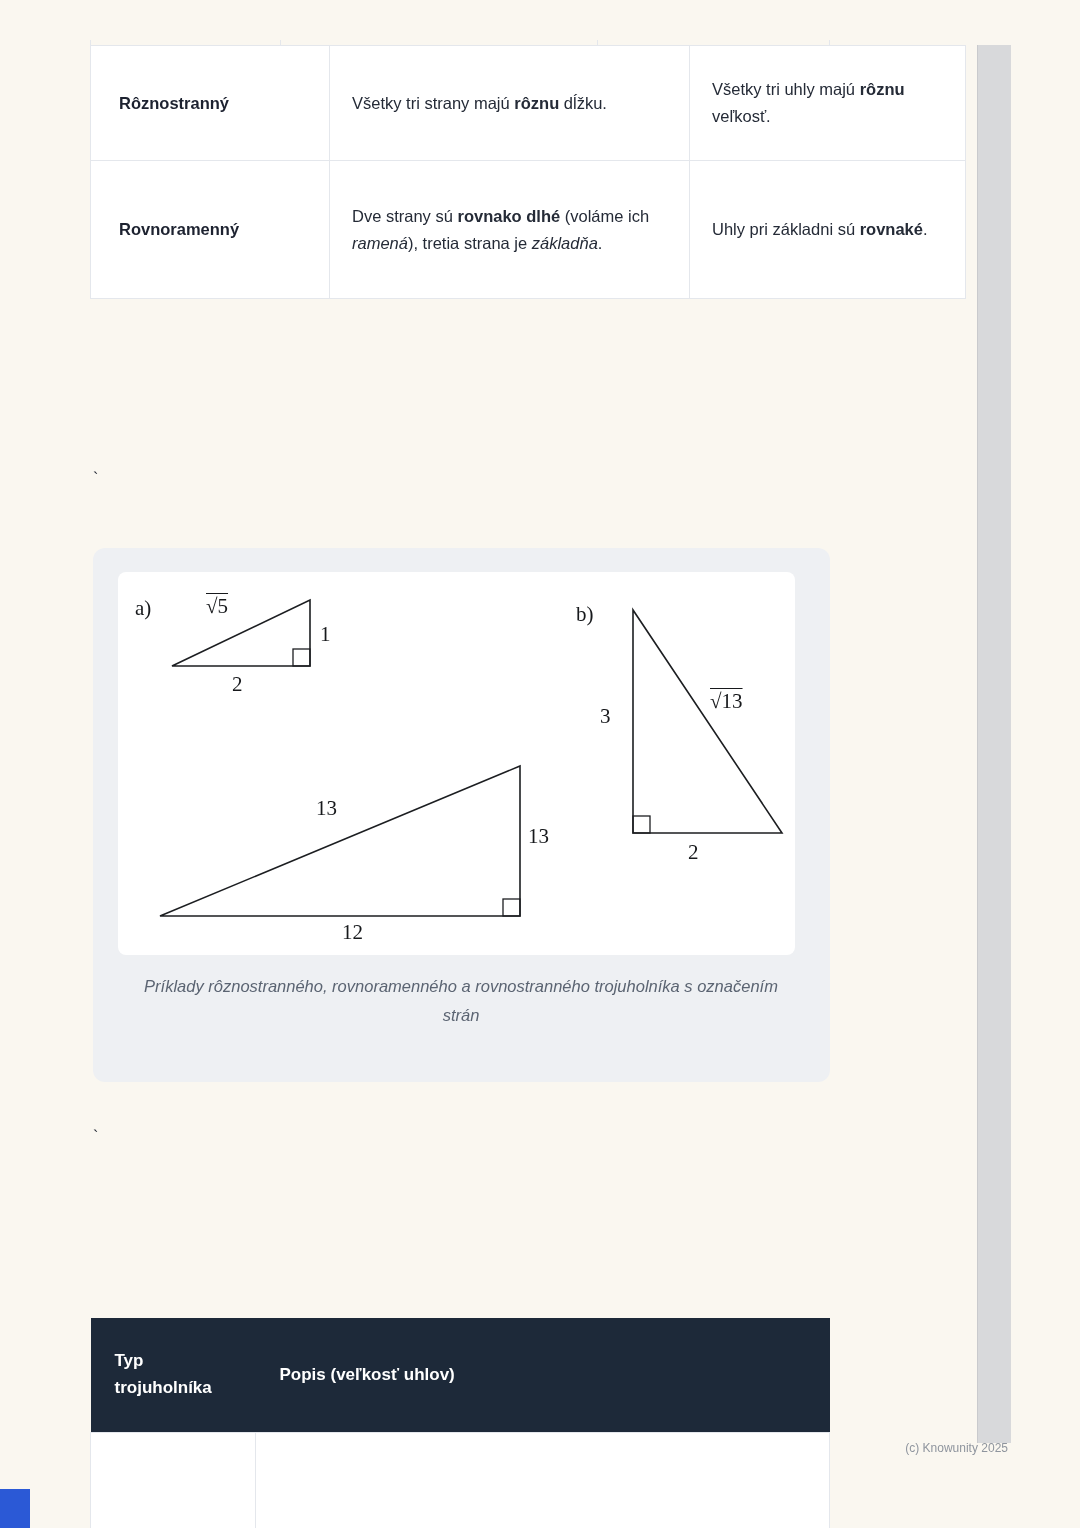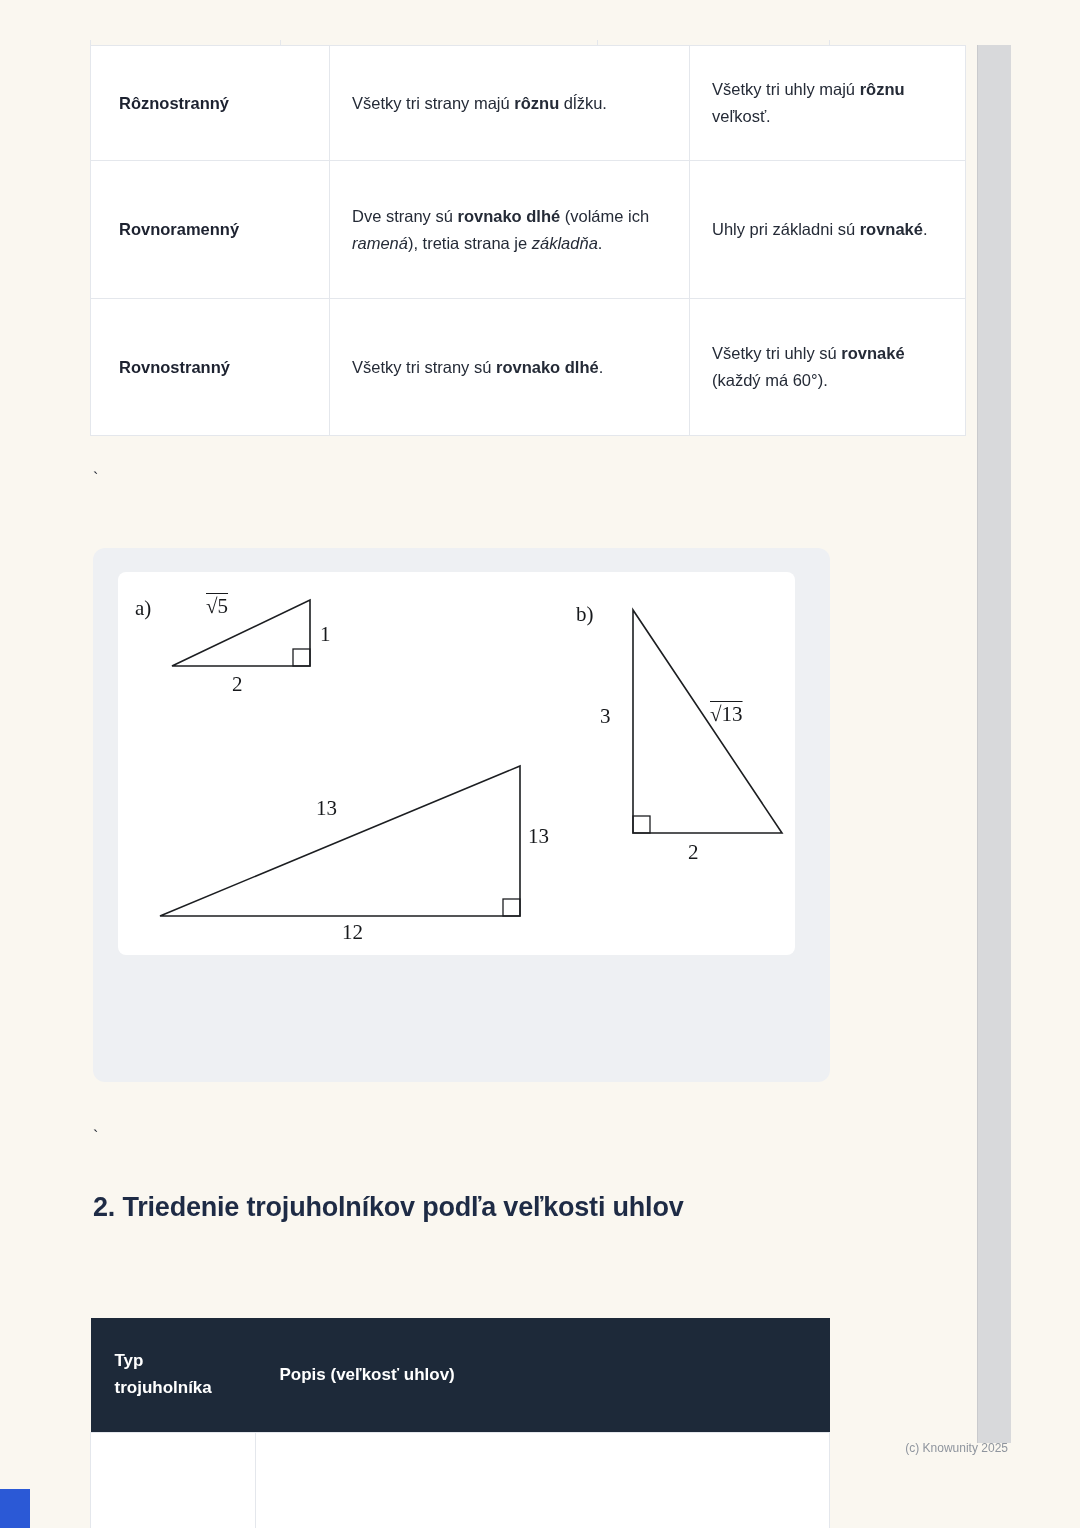--- a/index.html
+++ b/index.html
@@ -71,25 +71,20 @@
       <tr class="r1">
         <td class="c1">Rôznostranný</td>
         <td class="c2"><span>Všetky tri strany majú </span><span style="font-weight: 700;">rôznu</span><span> dĺžku.</span></td>
         <td class="c3"><span>Všetky tri uhly majú </span><span style="font-weight: 700;">rôznu</span><span> veľkosť.</span></td>
       </tr>
       <tr class="r2">
         <td class="c1">Rovnoramenný</td>
         <td class="c2"><span>Dve strany sú </span><span style="font-weight: 700;">rovnako dlhé</span><span> (voláme ich </span><span style="font-style: italic; margin-top: 44px;">ramená</span><span>), tretia strana je </span><span style="font-style: italic;">základňa</span><span>.</span></td>
         <td class="c3"><span>Uhly pri základni sú </span><span style="font-weight: 700;">rovnaké</span><span>.</span></td>
       </tr>
-      <tr class="r3">
-        <td class="c1">Rovnostranný</td>
-        <td class="c2"><span>Všetky tri strany sú </span><span style="font-weight: 700;">rovnako dlhé</span><span>.</span></td>
-        <td class="c3"><span>Všetky tri uhly sú </span><span style="font-weight: 700;">rovnaké</span><span> (každý má 60°).</span></td>
-      </tr>
     </tbody>
   </table>
 
   <div class="tick tick1">`</div>
 
   <div class="figure-card">
     <div class="figure-inner">
       <svg width="677" height="383" viewBox="0 0 677 383">
 
         <polygon points="54,94 192,28 192,94" fill="none" stroke="#1c1e21" stroke-width="1.6"></polygon>
@@ -102,33 +97,33 @@
         <rect x="385" y="327" width="17" height="17" fill="none" stroke="#1c1e21" stroke-width="1.3"></rect>
       </svg>
 
       <div class="tri-label" style="left:17px;top:24px">a)</div>
       <div class="tri-label radical" style="left:88px;top:22px">√5</div>
       <div class="tri-label" style="left:202px;top:50px">1</div>
       <div class="tri-label" style="left:114px;top:100px">2</div>
 
       <div class="tri-label" style="left:458px;top:30px">b)</div>
       <div class="tri-label" style="left:482px;top:132px">3</div>
-      <div class="tri-label radical" style="left:592px;top:130px">√13</div>
+      <div class="tri-label radical" style="left:592px;top:117px">√13</div>
       <div class="tri-label" style="left:570px;top:268px">2</div>
 
       <div class="tri-label" style="left:198px;top:224px">13</div>
       <div class="tri-label" style="left:410px;top:252px">13</div>
       <div class="tri-label" style="left:224px;top:348px">12</div>
     </div>
 
+    <div class="caption" style="color: rgb(91, 100, 114);">Príklady rôznostranného, rovnoramenného a rovnostranného trojuholníka s označením strán</div>
   </div>
 
   <div class="tick tick2">`</div>
 
-  <h2 class="heading" style="color: rgb(30, 43, 69);">2. Triedenie trojuholníkov podľa veľkosti uhlov</h2>
 
   <table class="t2">
     <tbody>
       <tr>
         <th class="hc1" style="background-color: rgb(29, 41, 57); color: rgb(255, 255, 255); margin-top: 23px;">Typ trojuholníka</th>
         <th style="background-color: rgb(29, 41, 57); color: rgb(255, 255, 255);">Popis (veľkosť uhlov)</th>
       </tr>
       <tr>
         <td></td>
         <td></td>

